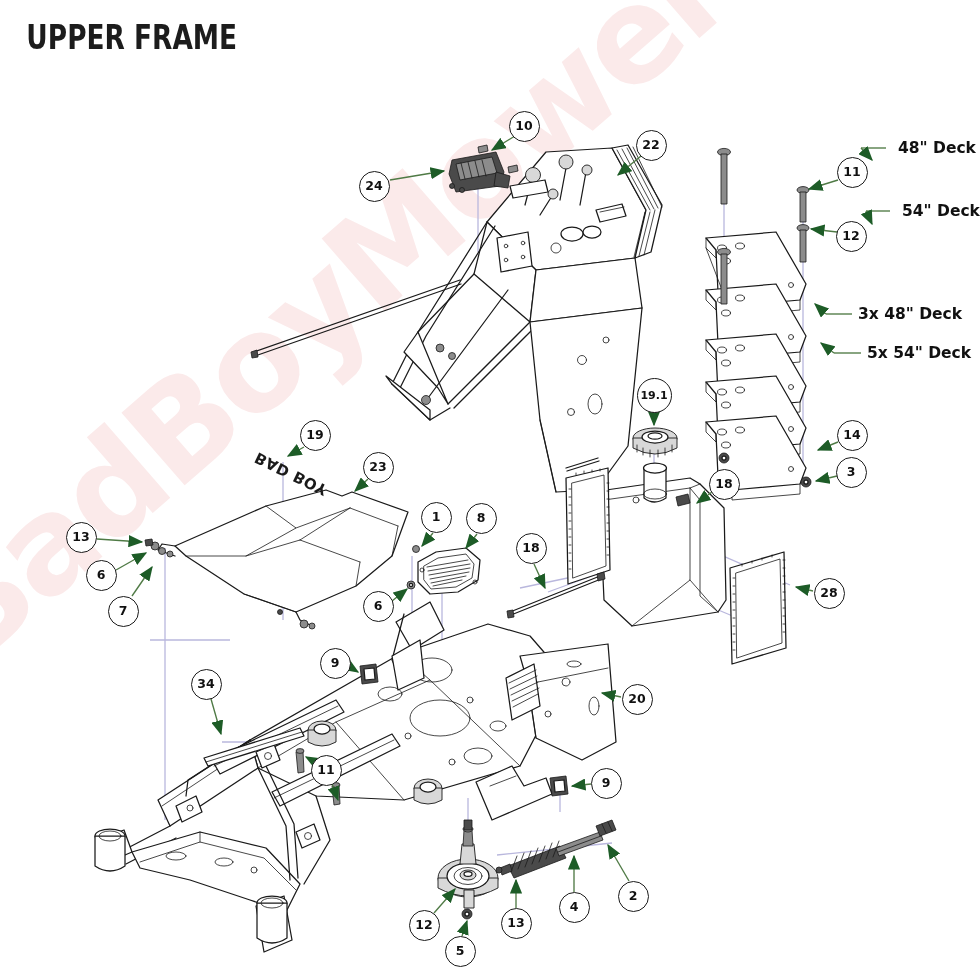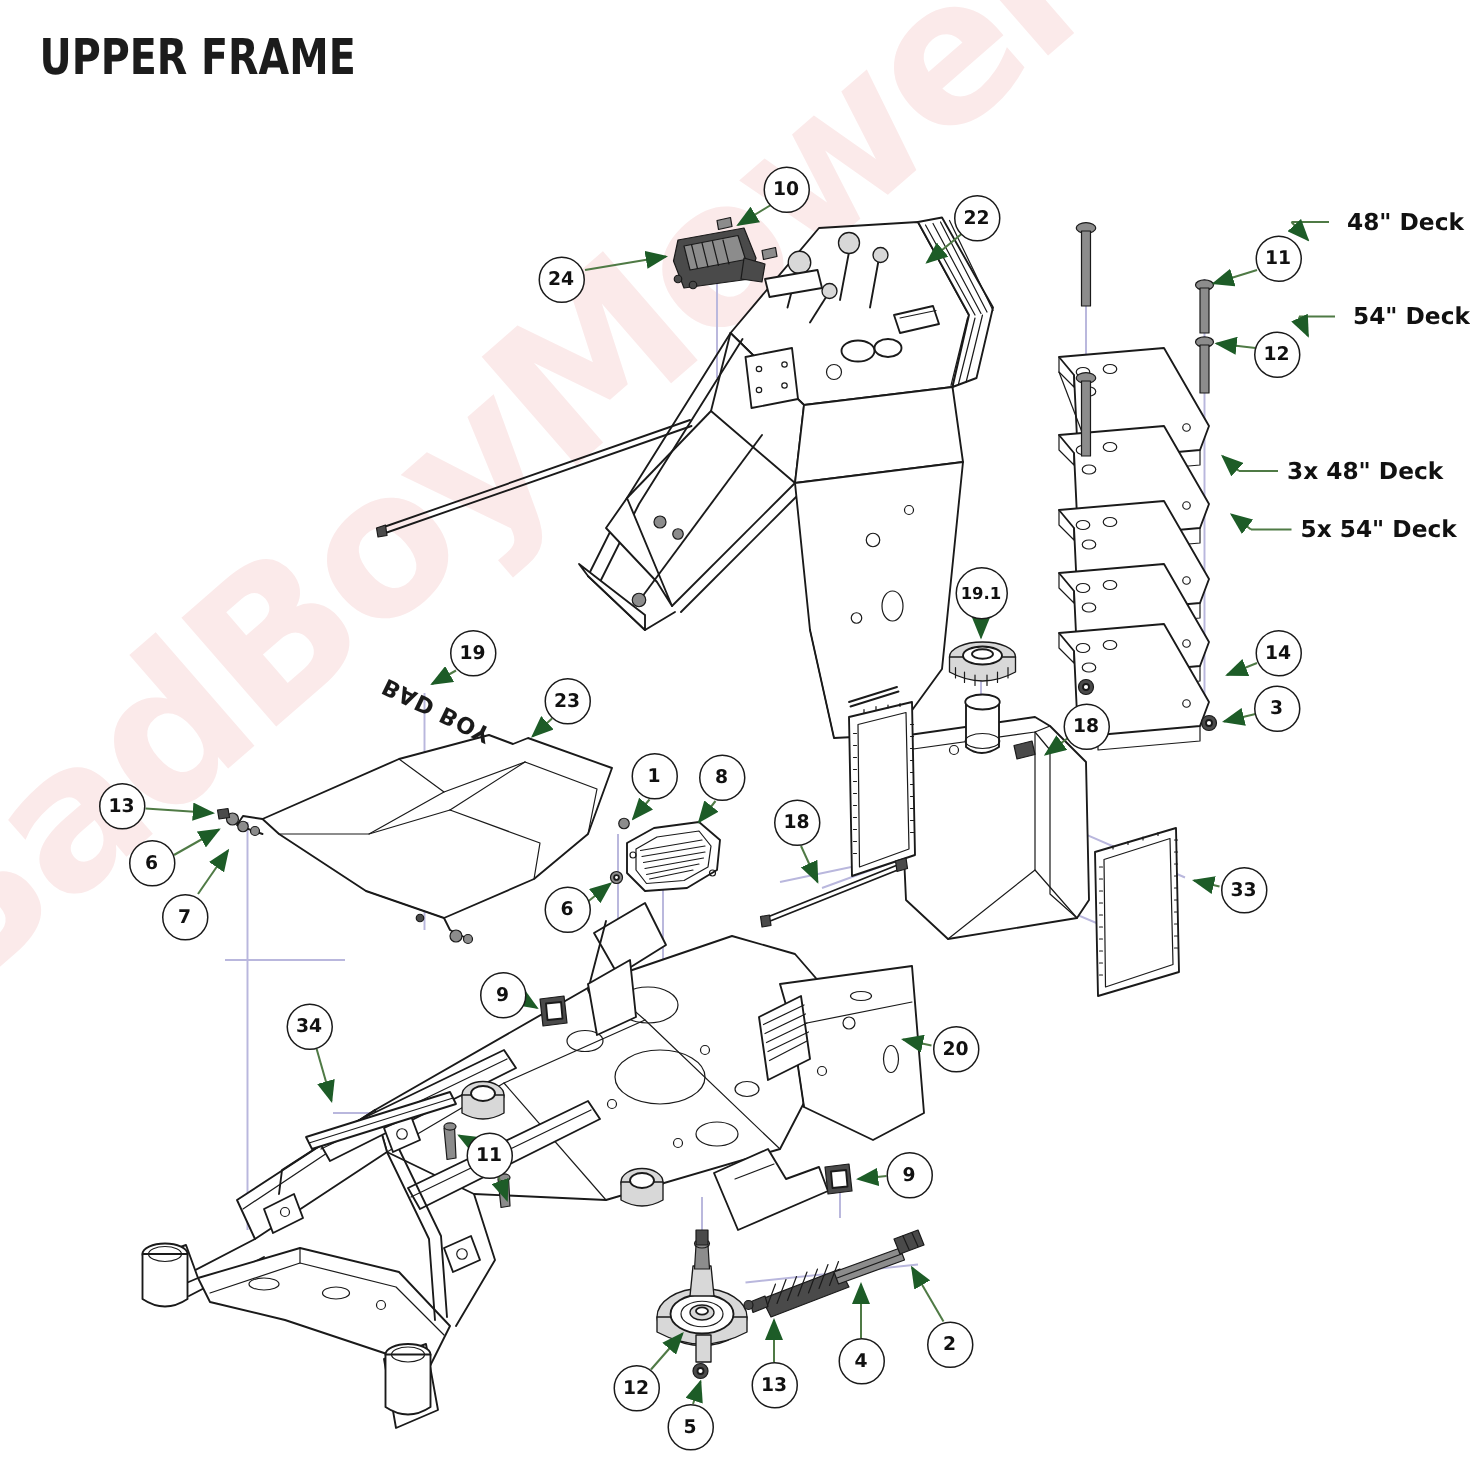--- a/index.html
+++ b/index.html
@@ -528,21 +528,21 @@
   <div class="callout" style="left:851px;top:472px">3</div>
   <div class="callout" style="left:724px;top:484px">18</div>
   <div class="callout" style="left:315px;top:435px">19</div>
   <div class="callout" style="left:378px;top:467px">23</div>
   <div class="callout" style="left:436px;top:517px">1</div>
   <div class="callout" style="left:481px;top:518px">8</div>
   <div class="callout" style="left:81px;top:537px">13</div>
   <div class="callout" style="left:531px;top:548px">18</div>
   <div class="callout" style="left:101px;top:575px">6</div>
   <div class="callout" style="left:378px;top:606px">6</div>
-  <div class="callout" style="left:829px;top:593px">33</div>
+  <div class="callout" style="left:829px;top:593px">28</div>
   <div class="callout" style="left:123px;top:611px">7</div>
   <div class="callout" style="left:335px;top:663px">9</div>
   <div class="callout" style="left:637px;top:699px">20</div>
   <div class="callout" style="left:206px;top:684px">34</div>
   <div class="callout" style="left:606px;top:783px">9</div>
   <div class="callout" style="left:326px;top:770px">11</div>
   <div class="callout" style="left:633px;top:896px">2</div>
   <div class="callout" style="left:574px;top:907px">4</div>
   <div class="callout" style="left:516px;top:923px">13</div>
   <div class="callout" style="left:424px;top:925px">12</div>

